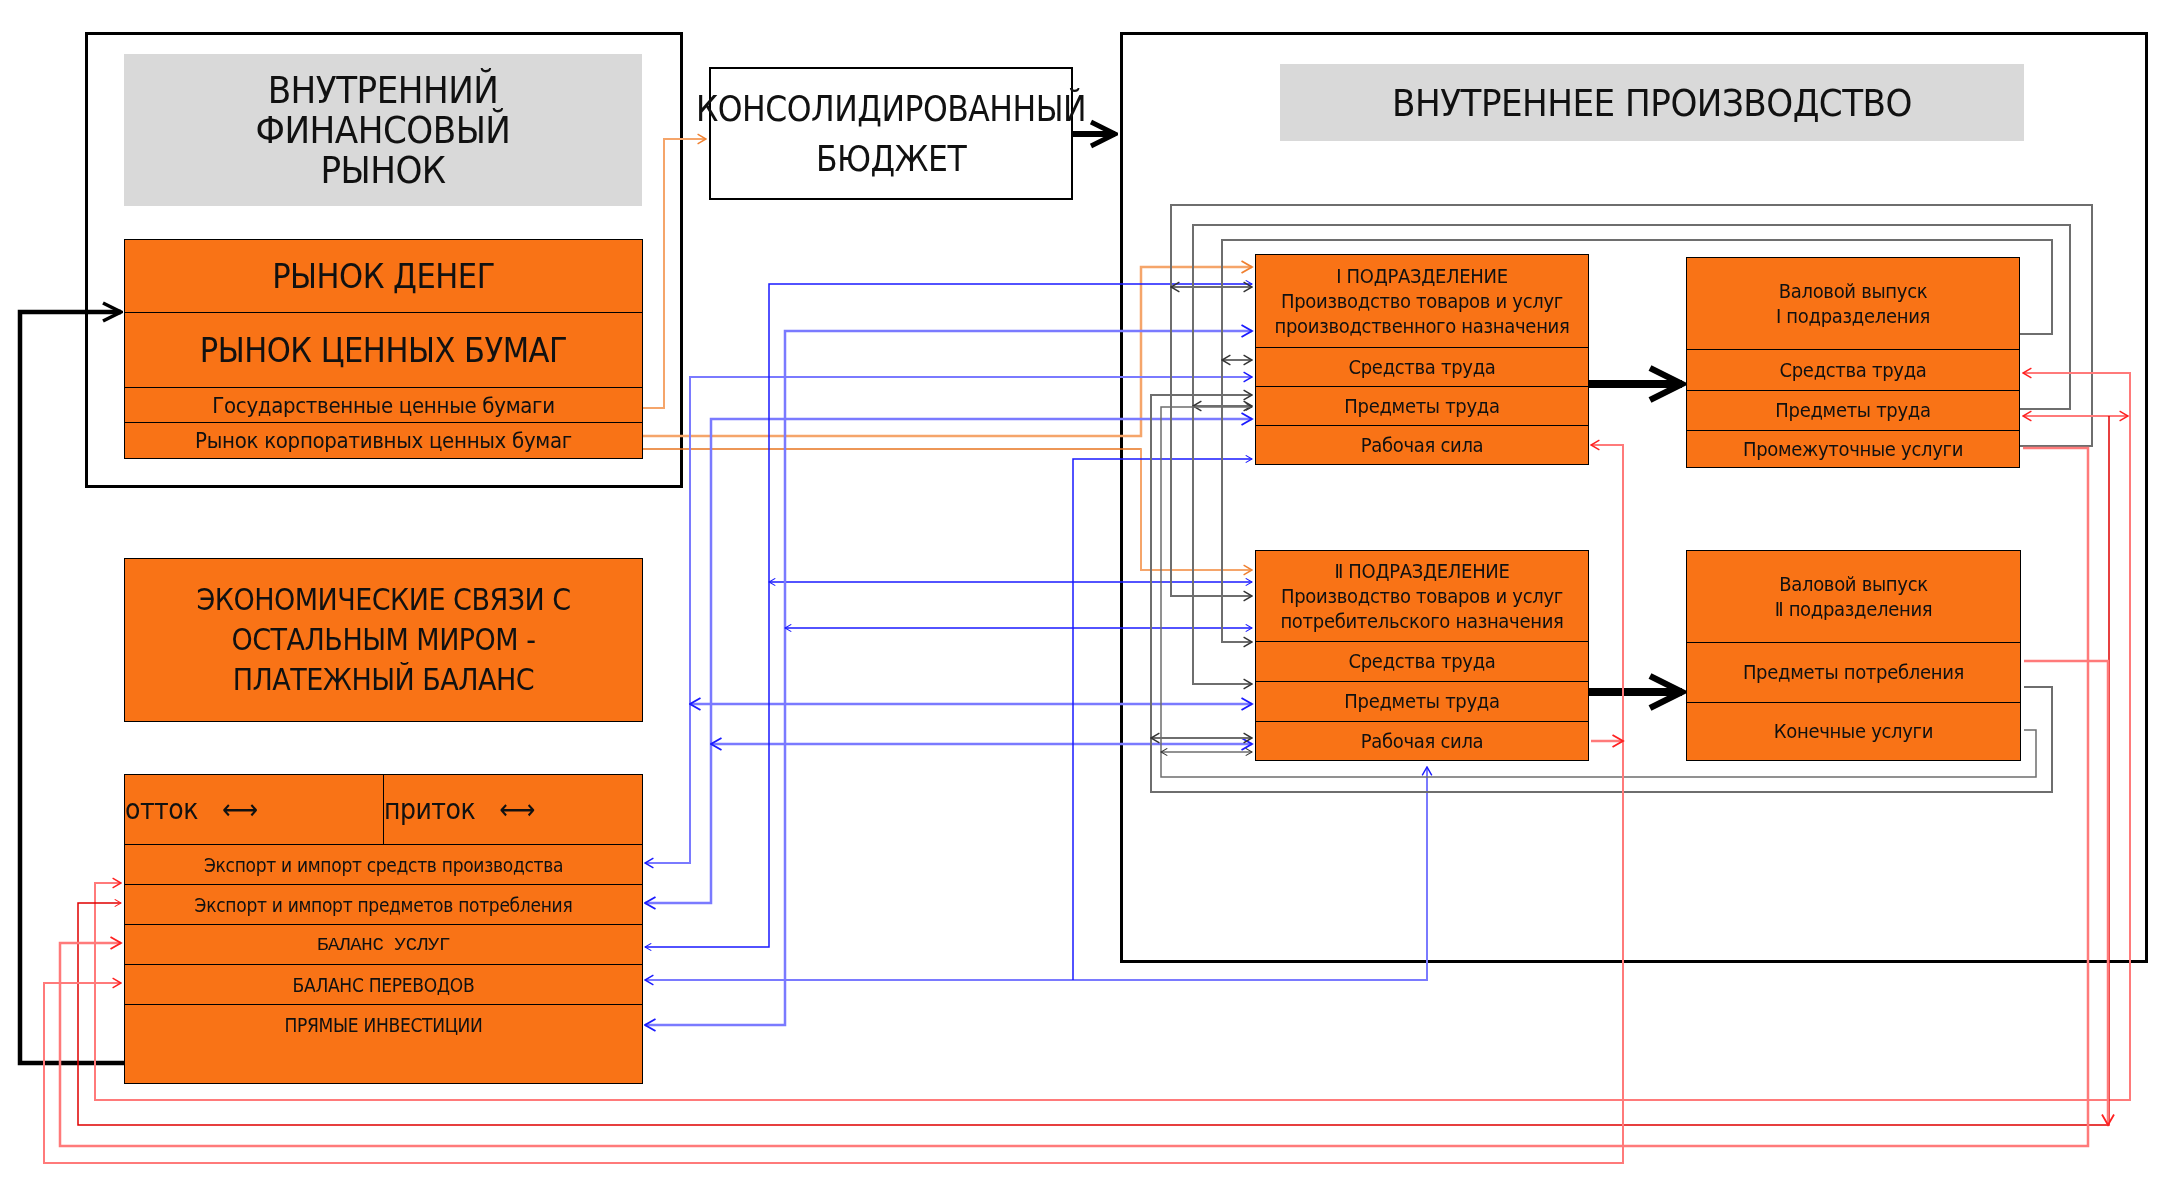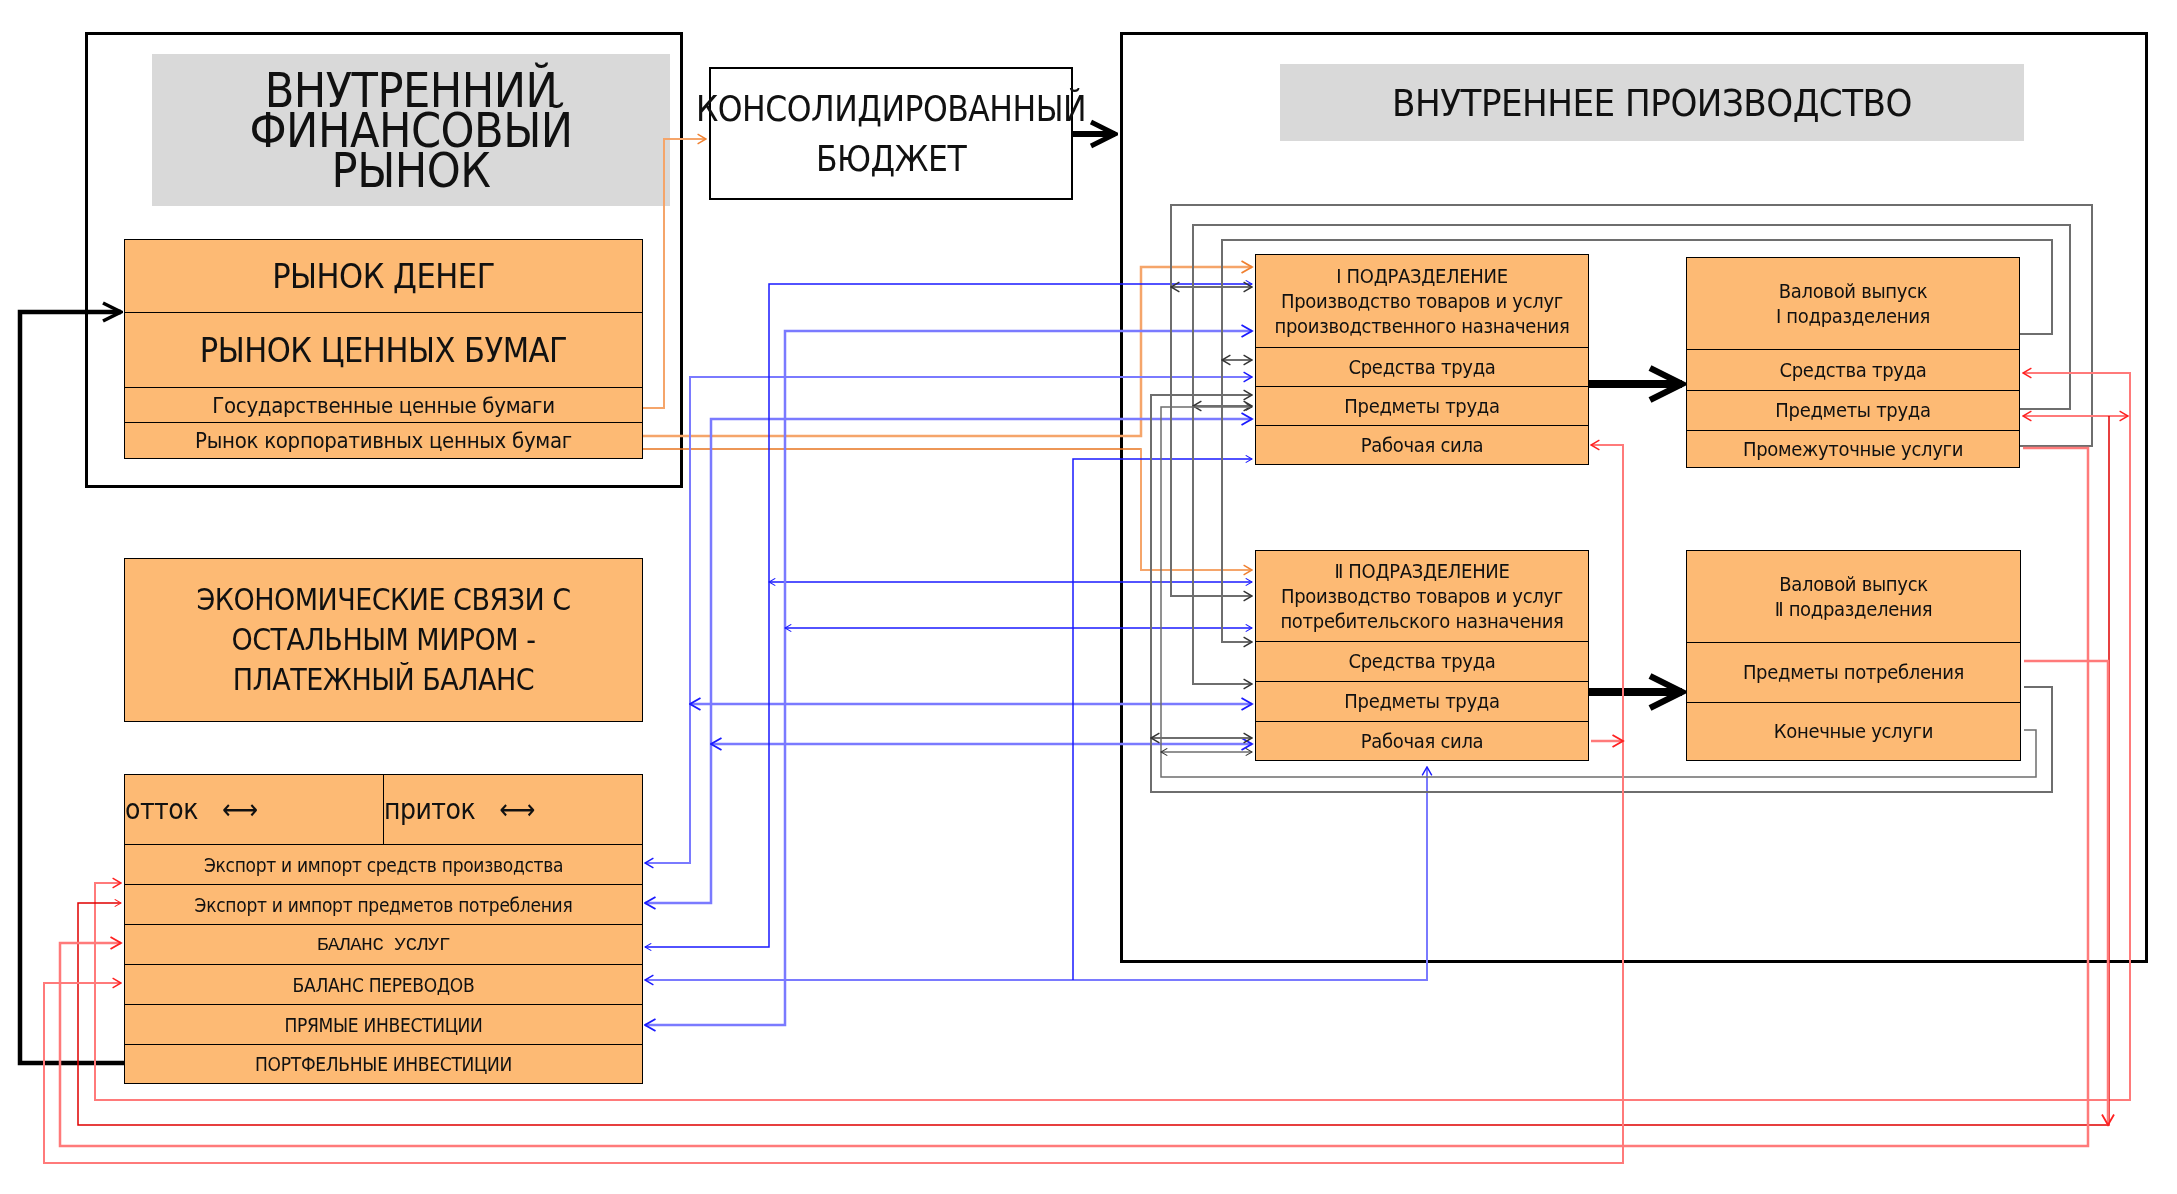--- a/index.html
+++ b/index.html
@@ -2,25 +2,25 @@
 <html><head>
 <meta charset="utf-8">
 <style>
   html, body { margin:0; padding:0; background:#ffffff; }
   body { width:2177px; height:1194px; position:relative; overflow:hidden;
          font-family:"DejaVu Sans Condensed","DejaVu Sans",sans-serif; color:#111; }
   .abs { position:absolute; box-sizing:border-box; }
   .outer { border:3px solid #000; background:transparent; }
   .gray-head { background:#d9d9d9; display:flex; align-items:center; justify-content:center;
                text-align:center; white-space:pre-line; }
-  .box { border:1.5px solid #000; background:#fdba74; }
+  .box { border:1.5px solid #000; background:#f97316; }
   .cell { position:absolute; left:0; right:0; display:flex; align-items:center; justify-content:center;
           text-align:center; border-top:1.5px solid #000; box-sizing:border-box; white-space:pre-line; }
   .cell.first { border-top:none; }
-  .t-xl { font-size:48px; line-height:40px; letter-spacing:-0.5px;margin-left:28px; }
+  .t-xl { font-size:38px; line-height:40px; letter-spacing:-0.5px; }
   .t-l  { font-size:34px; letter-spacing:-0.5px; }
   .t-m  { font-size:28px; letter-spacing:-0.5px; line-height:34px; }
   .t-s  { font-size:20px; letter-spacing:-0.3px; line-height:25px; }
   .t-xs { font-size:19px; letter-spacing:-0.3px; }
   svg#wires { position:absolute; left:0; top:0; z-index:5; pointer-events:none; }
   svg#wires * { pointer-events:auto; }
   .split { position:absolute; top:0; bottom:0; border-left:1.5px solid #000; }
   .flowhead { display:flex; align-items:center; gap:24px; }
 </style>
 </head>
@@ -95,21 +95,20 @@
     <div class="flowhead" style="position:absolute;left:259px;right:0;top:0;bottom:0;">
       <span class="t-m">приток</span>
       <span class="t-m">⟷</span>
     </div>
   </div>
   <div class="cell t-xs" style="top:69px;height:40px;">Экспорт и импорт средств производства</div>
   <div class="cell t-xs" style="top:109px;height:40px;">Экспорт и импорт предметов потребления</div>
   <div class="cell t-xs" style="top:149px;height:40px;font-family:Liberation Mono, monospace;">БАЛАНС УСЛУГ</div>
   <div class="cell t-xs" style="top:189px;height:40px;">БАЛАНС ПЕРЕВОДОВ</div>
   <div class="cell t-xs" style="top:229px;height:40px;">ПРЯМЫЕ ИНВЕСТИЦИИ</div>
-  <div class="cell t-xs" style="top:269px;height:39px;">ПОРТФЕЛЬНЫЕ ИНВЕСТИЦИИ</div>
 </div>
 
 <svg id="wires" width="2177" height="1194">
   <defs>
     <marker id="ah-black" viewBox="0 0 10 10" refX="9" refY="5" markerWidth="5" markerHeight="5" orient="auto-start-reverse">
         <path d="M1,1 L9,5 L1,9" fill="none" stroke="#000" stroke-width="1.6"></path>
       </marker>
     <marker id="ah-gray" viewBox="0 0 10 10" refX="9" refY="5" markerWidth="6" markerHeight="6" orient="auto-start-reverse">
         <path d="M2,1 L9,5 L2,9" fill="none" stroke="#333" stroke-width="1.2"></path>
       </marker>

